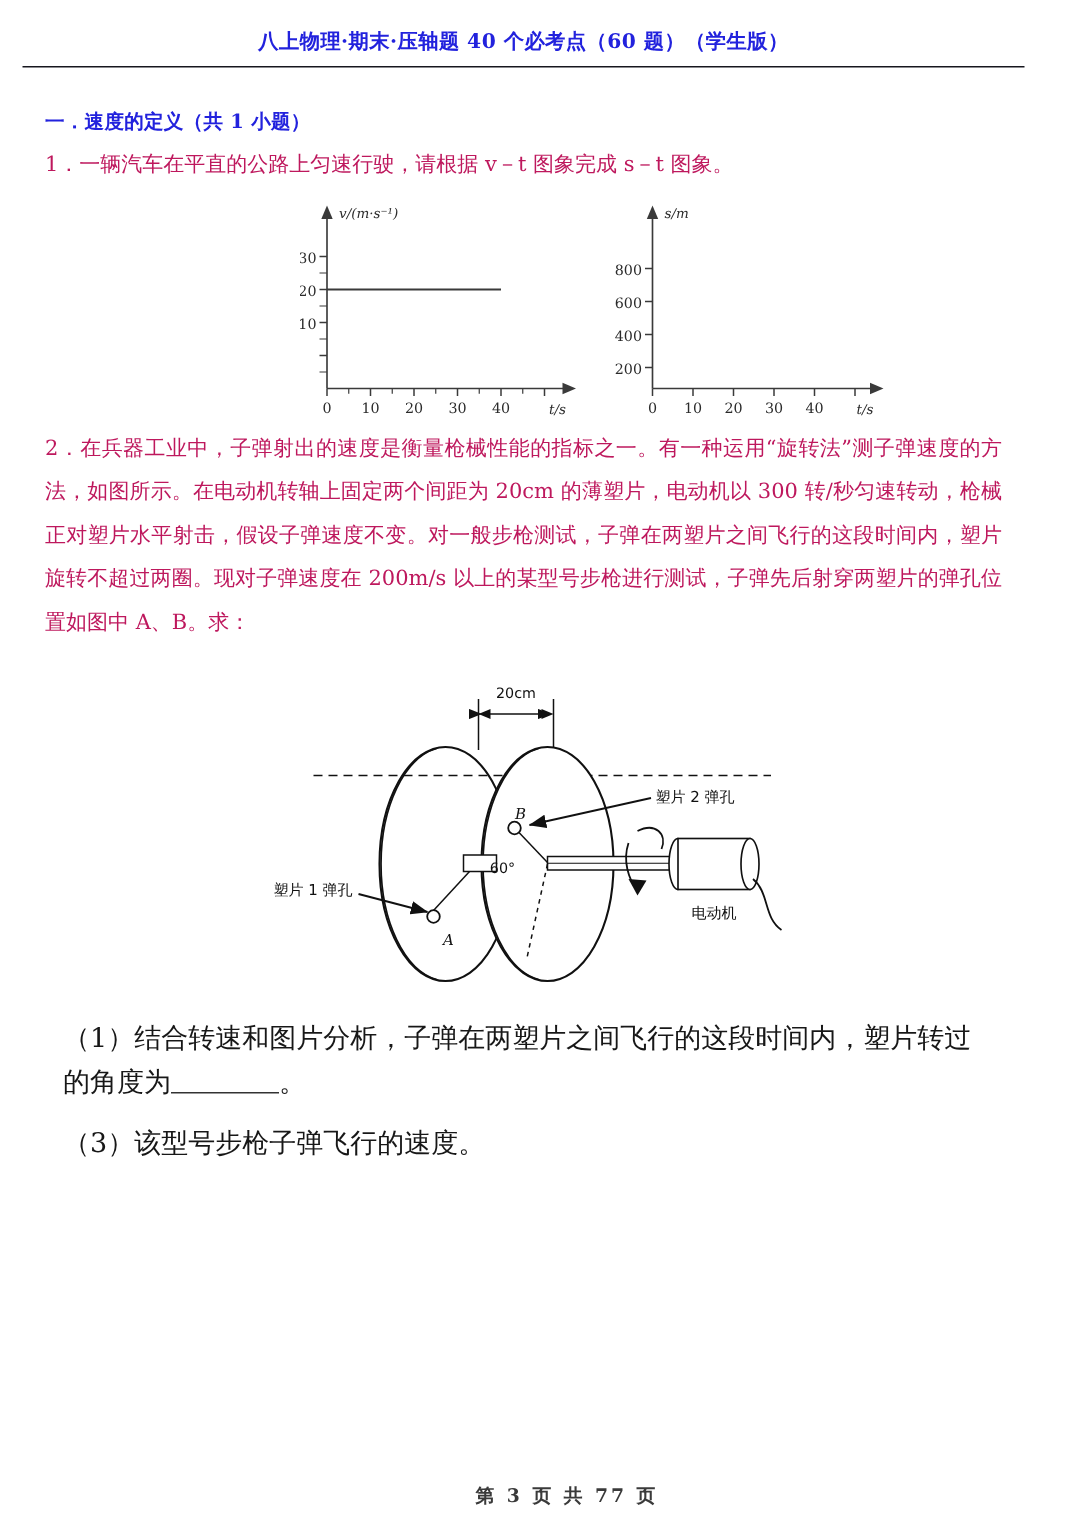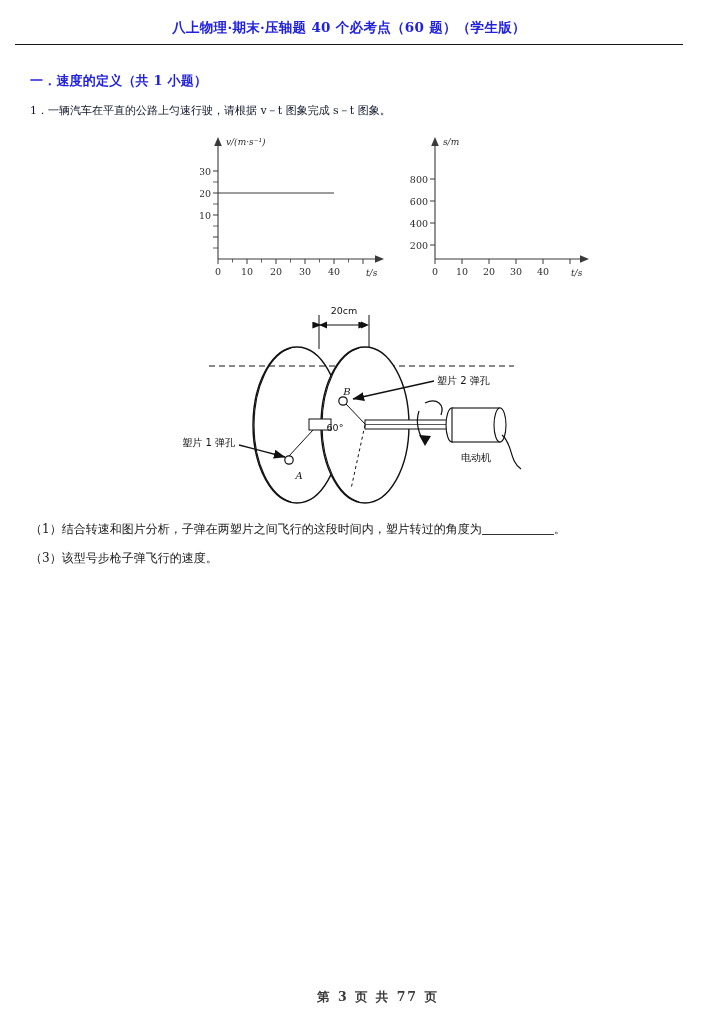--- a/index.html
+++ b/index.html
@@ -44,32 +44,32 @@
   }
   .section-head {
     color: #2222dd;
     font-weight: bold;
     font-size: 13px;
     margin-top: 27px;
     margin-bottom: 2px;
     letter-spacing: 0.2px;
   }
   .q {
-    font-size: 11px;
+    font-size: 14px;
     line-height: 29px;
     text-align: justify;
-    color: #0f172a;
+    color: #be185d;
     margin: 6px 0 0 0;
     text-indent: 0;
   }
   .q-sub {
-    font-size: 12px;
+    font-size: 18px;
     line-height: 29px;
     color: #171717;
-    margin: 0;
+    margin: 12px;
   }
   .blank-line {
     display: inline-block;
     width: 72px;
     border-bottom: 1.1px solid #333;
     vertical-align: -2px;
   }
   
   .charts-row {
     position: relative;
@@ -221,20 +221,21 @@
           <text class="tick-label" x="84" y="144" text-anchor="middle">20</text>
           <text class="tick-label" x="111" y="144" text-anchor="middle">30</text>
           <text class="tick-label" x="138" y="144" text-anchor="middle">40</text>
           <text class="axis-label" x="38" y="14">s/m</text>
           <text class="axis-label" x="166" y="145">t/s</text>
         </svg>
       </div>
 
     </div>
 
+    <p class="q">2．在兵器工业中，子弹射出的速度是衡量枪械性能的指标之一。有一种运用“旋转法”测子弹速度的方法，如图所示。在电动机转轴上固定两个间距为 20cm 的薄塑片，电动机以 300 转/秒匀速转动，枪械正对塑片水平射击，假设子弹速度不变。对一般步枪测试，子弹在两塑片之间飞行的这段时间内，塑片旋转不超过两圈。现对子弹速度在 200m/s 以上的某型号步枪进行测试，子弹先后射穿两塑片的弹孔位置如图中 A、B。求：</p>
 
     <div class="figure-wrap">
       <svg width="360" height="206" viewBox="0 0 360 206">
         <defs>
           <marker id="ah" markerWidth="9" markerHeight="7" refX="8.6" refY="3.5" orient="auto">
             <polygon points="0 0, 9 3.5, 0 7" fill="#111"></polygon>
           </marker>
           <marker id="ah2" markerWidth="9" markerHeight="7" refX="8.6" refY="3.5" orient="auto">
             <polygon points="0 0, 9 3.5, 0 7" fill="#111"></polygon>
           </marker>

